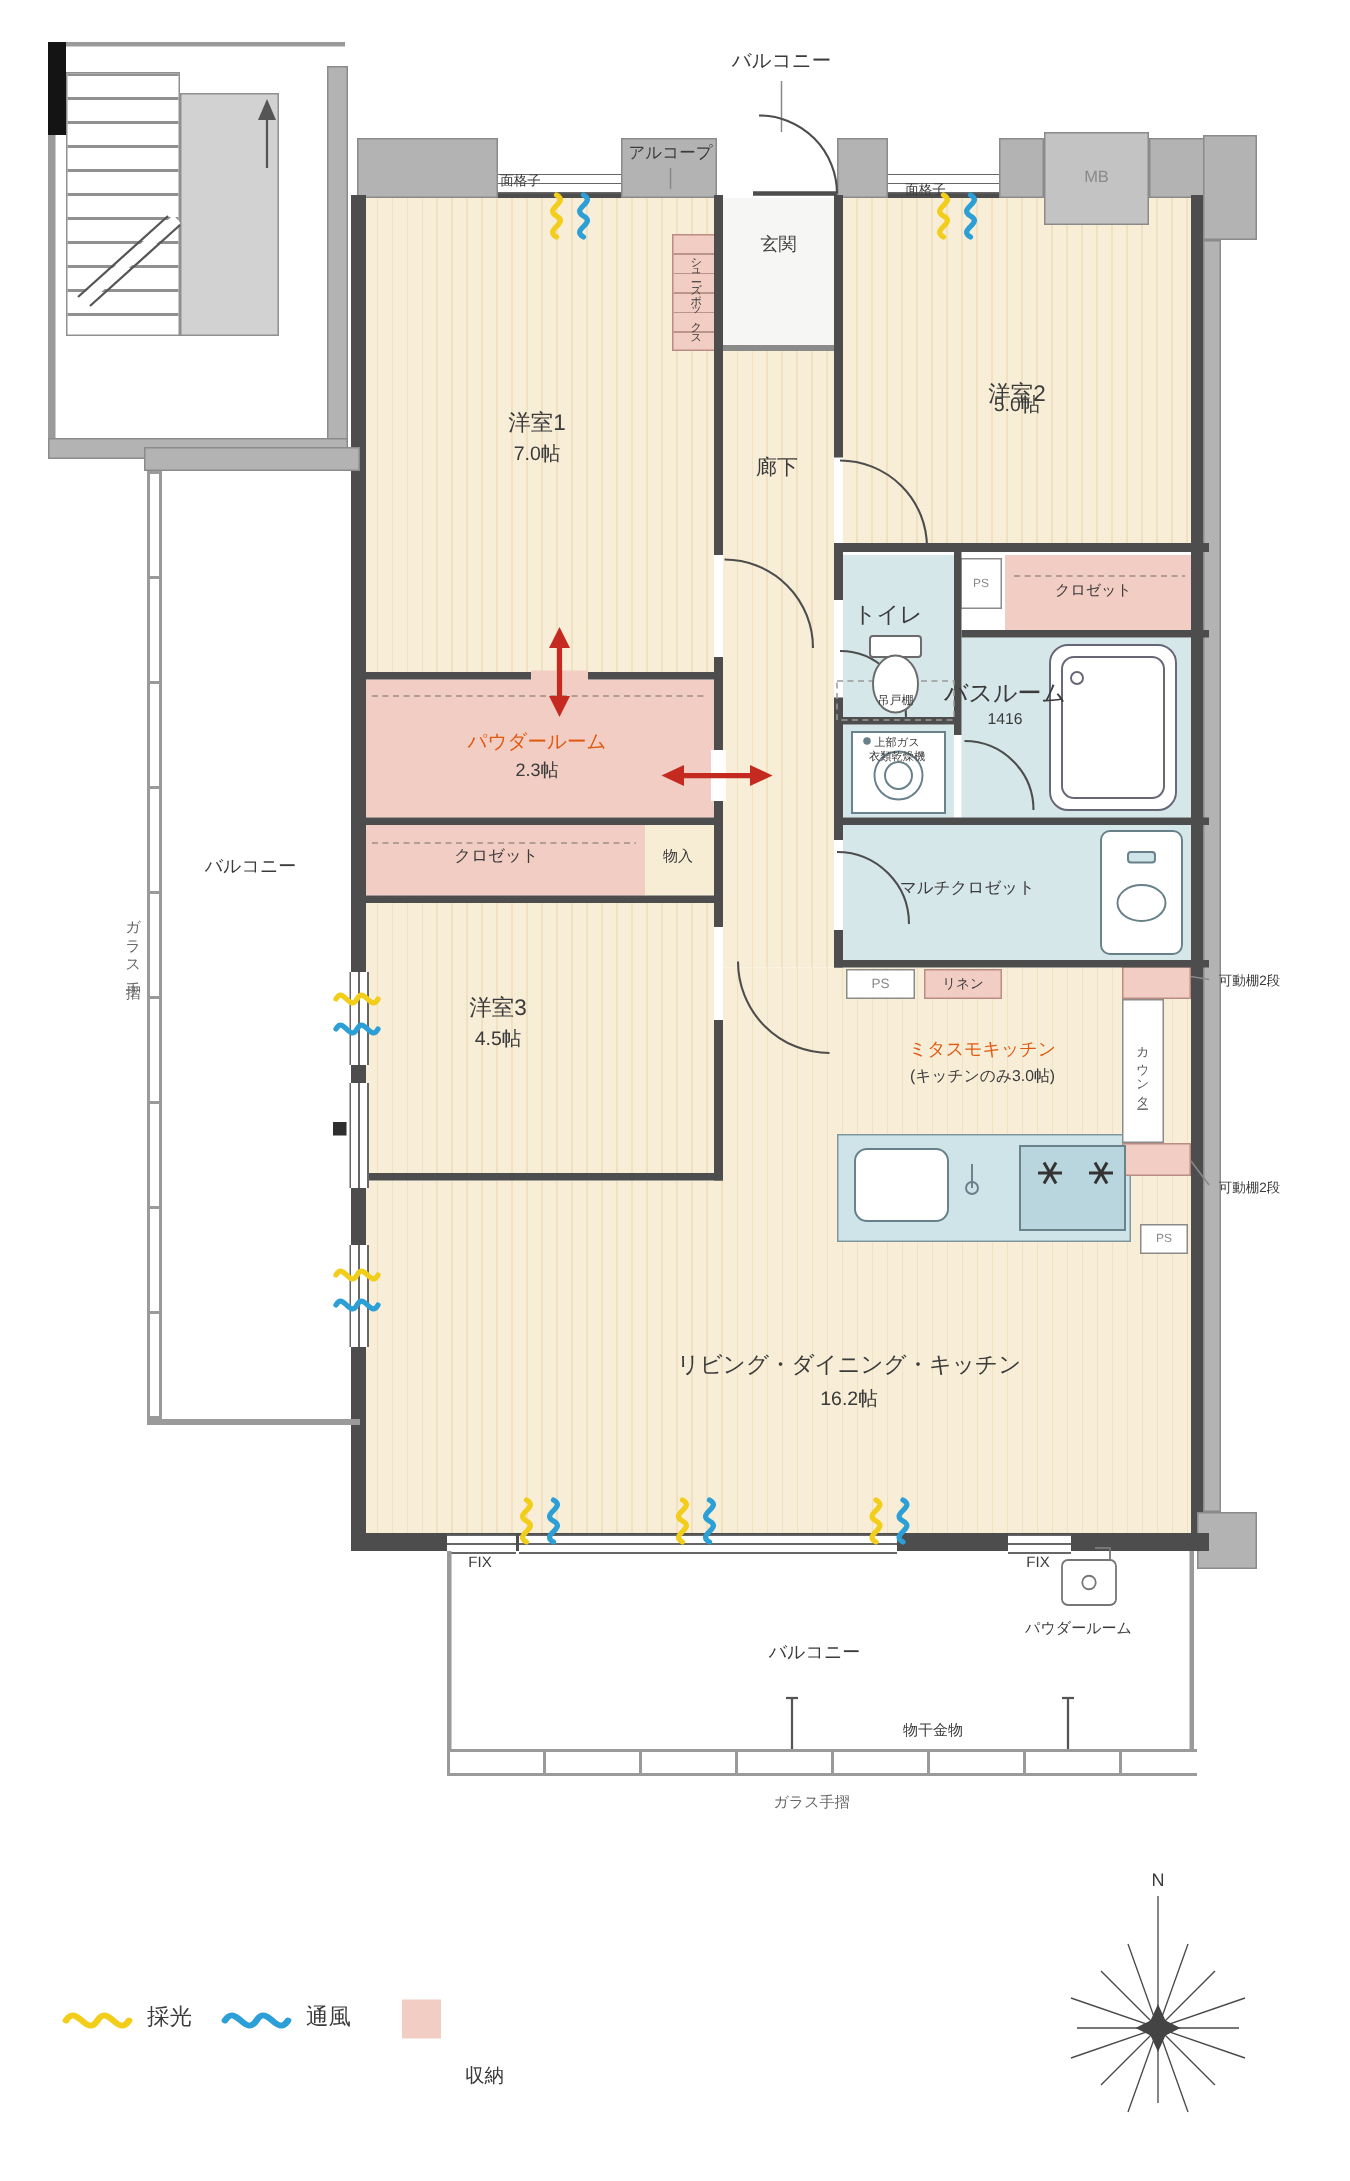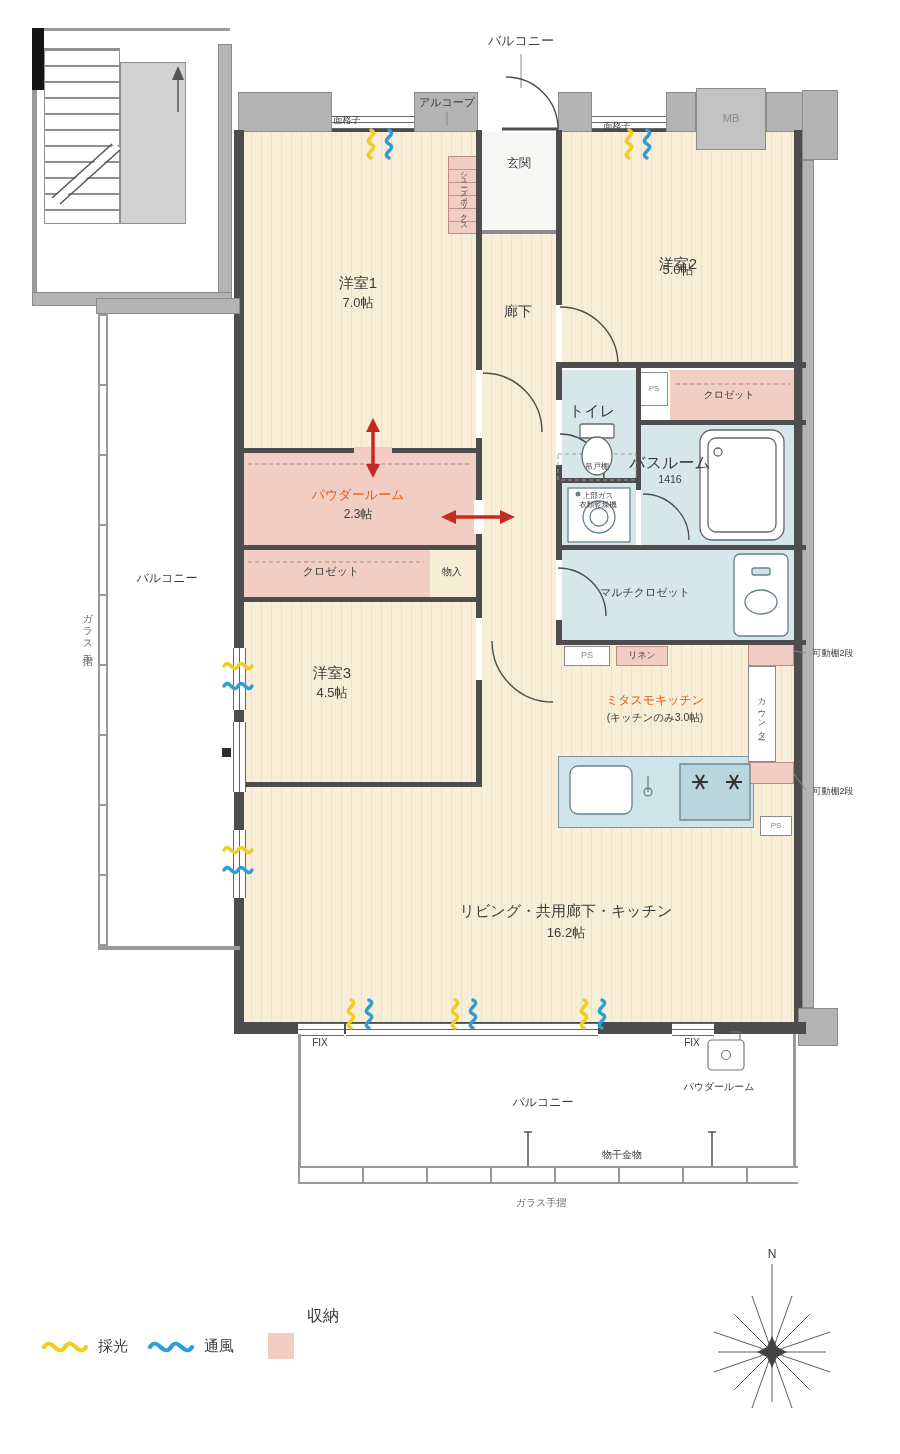--- a/index.html
+++ b/index.html
@@ -259,21 +259,21 @@
   <div class="lbl" style="left:519px;top:163px;font-size:12px">玄関</div>
   <div class="lbl vlbl" style="left:464px;top:196px;font-size:7.5px;letter-spacing:0">シューズボックス</div>
   <div class="lbl" style="left:518px;top:312px;font-size:14px">廊下</div>
 
   <div class="lbl" style="left:358px;top:283px;font-size:15px">洋室1</div>
   <div class="lbl" style="left:358px;top:303px;font-size:13px">7.0帖</div>
   <div class="lbl" style="left:678px;top:264px;font-size:15px">洋室2</div>
   <div class="lbl" style="left:678px;top:270px;font-size:13px">5.0帖</div>
   <div class="lbl" style="left:332px;top:673px;font-size:15px">洋室3</div>
   <div class="lbl" style="left:332px;top:693px;font-size:13px">4.5帖</div>
-  <div class="lbl" style="left:566px;top:911px;font-size:15px">リビング・共用廊下・キッチン</div>
+  <div class="lbl" style="left:566px;top:911px;font-size:15px">リビング・ダイニング・キッチン</div>
   <div class="lbl" style="left:566px;top:933px;font-size:13px">16.2帖</div>
   <div class="lbl orange" style="left:655px;top:700px;font-size:12px">ミタスモキッチン</div>
   <div class="lbl" style="left:655px;top:718px;font-size:10.5px">(キッチンのみ3.0帖)</div>
 
   <div class="lbl" style="left:592px;top:411px;font-size:15px">トイレ</div>
   <div class="lbl" style="left:670px;top:463px;font-size:16px">バスルーム</div>
   <div class="lbl" style="left:670px;top:480px;font-size:10.5px">1416</div>
   <div class="lbl" style="left:645px;top:593px;font-size:11px">マルチクロゼット</div>
   <div class="lbl" style="left:597px;top:467px;font-size:8px">吊戸棚</div>
   <div class="lbl" style="left:598px;top:500px;font-size:7.5px">
@@ -298,16 +298,16 @@
   <div class="lbl vlbl" style="left:87px;top:628px;font-size:10px;color:#666">ガラス手摺</div>
   <div class="lbl" style="left:543px;top:1102px;font-size:12px">バルコニー</div>
   <div class="lbl" style="left:622px;top:1155px;font-size:10px">物干金物</div>
   <div class="lbl" style="left:541px;top:1203px;font-size:10px;color:#666">ガラス手摺</div>
   <div class="lbl" style="left:320px;top:1043px;font-size:10px">FIX</div>
   <div class="lbl" style="left:692px;top:1043px;font-size:10px">FIX</div>
   <div class="lbl" style="left:719px;top:1087px;font-size:10px">パウダールーム</div>
 
   <div class="lbl" style="left:113px;top:1346px;font-size:15px">採光</div>
   <div class="lbl" style="left:219px;top:1346px;font-size:15px">通風</div>
-  <div class="lbl" style="left:323px;top:1316px;font-size:16px">収納</div>
+  <div class="lbl" style="left:323px;top:1384px;font-size:13px">収納</div>
   <div class="lbl" style="left:772px;top:1254px;font-size:12px">N</div>
 
 </div>
 
 </body></html>

